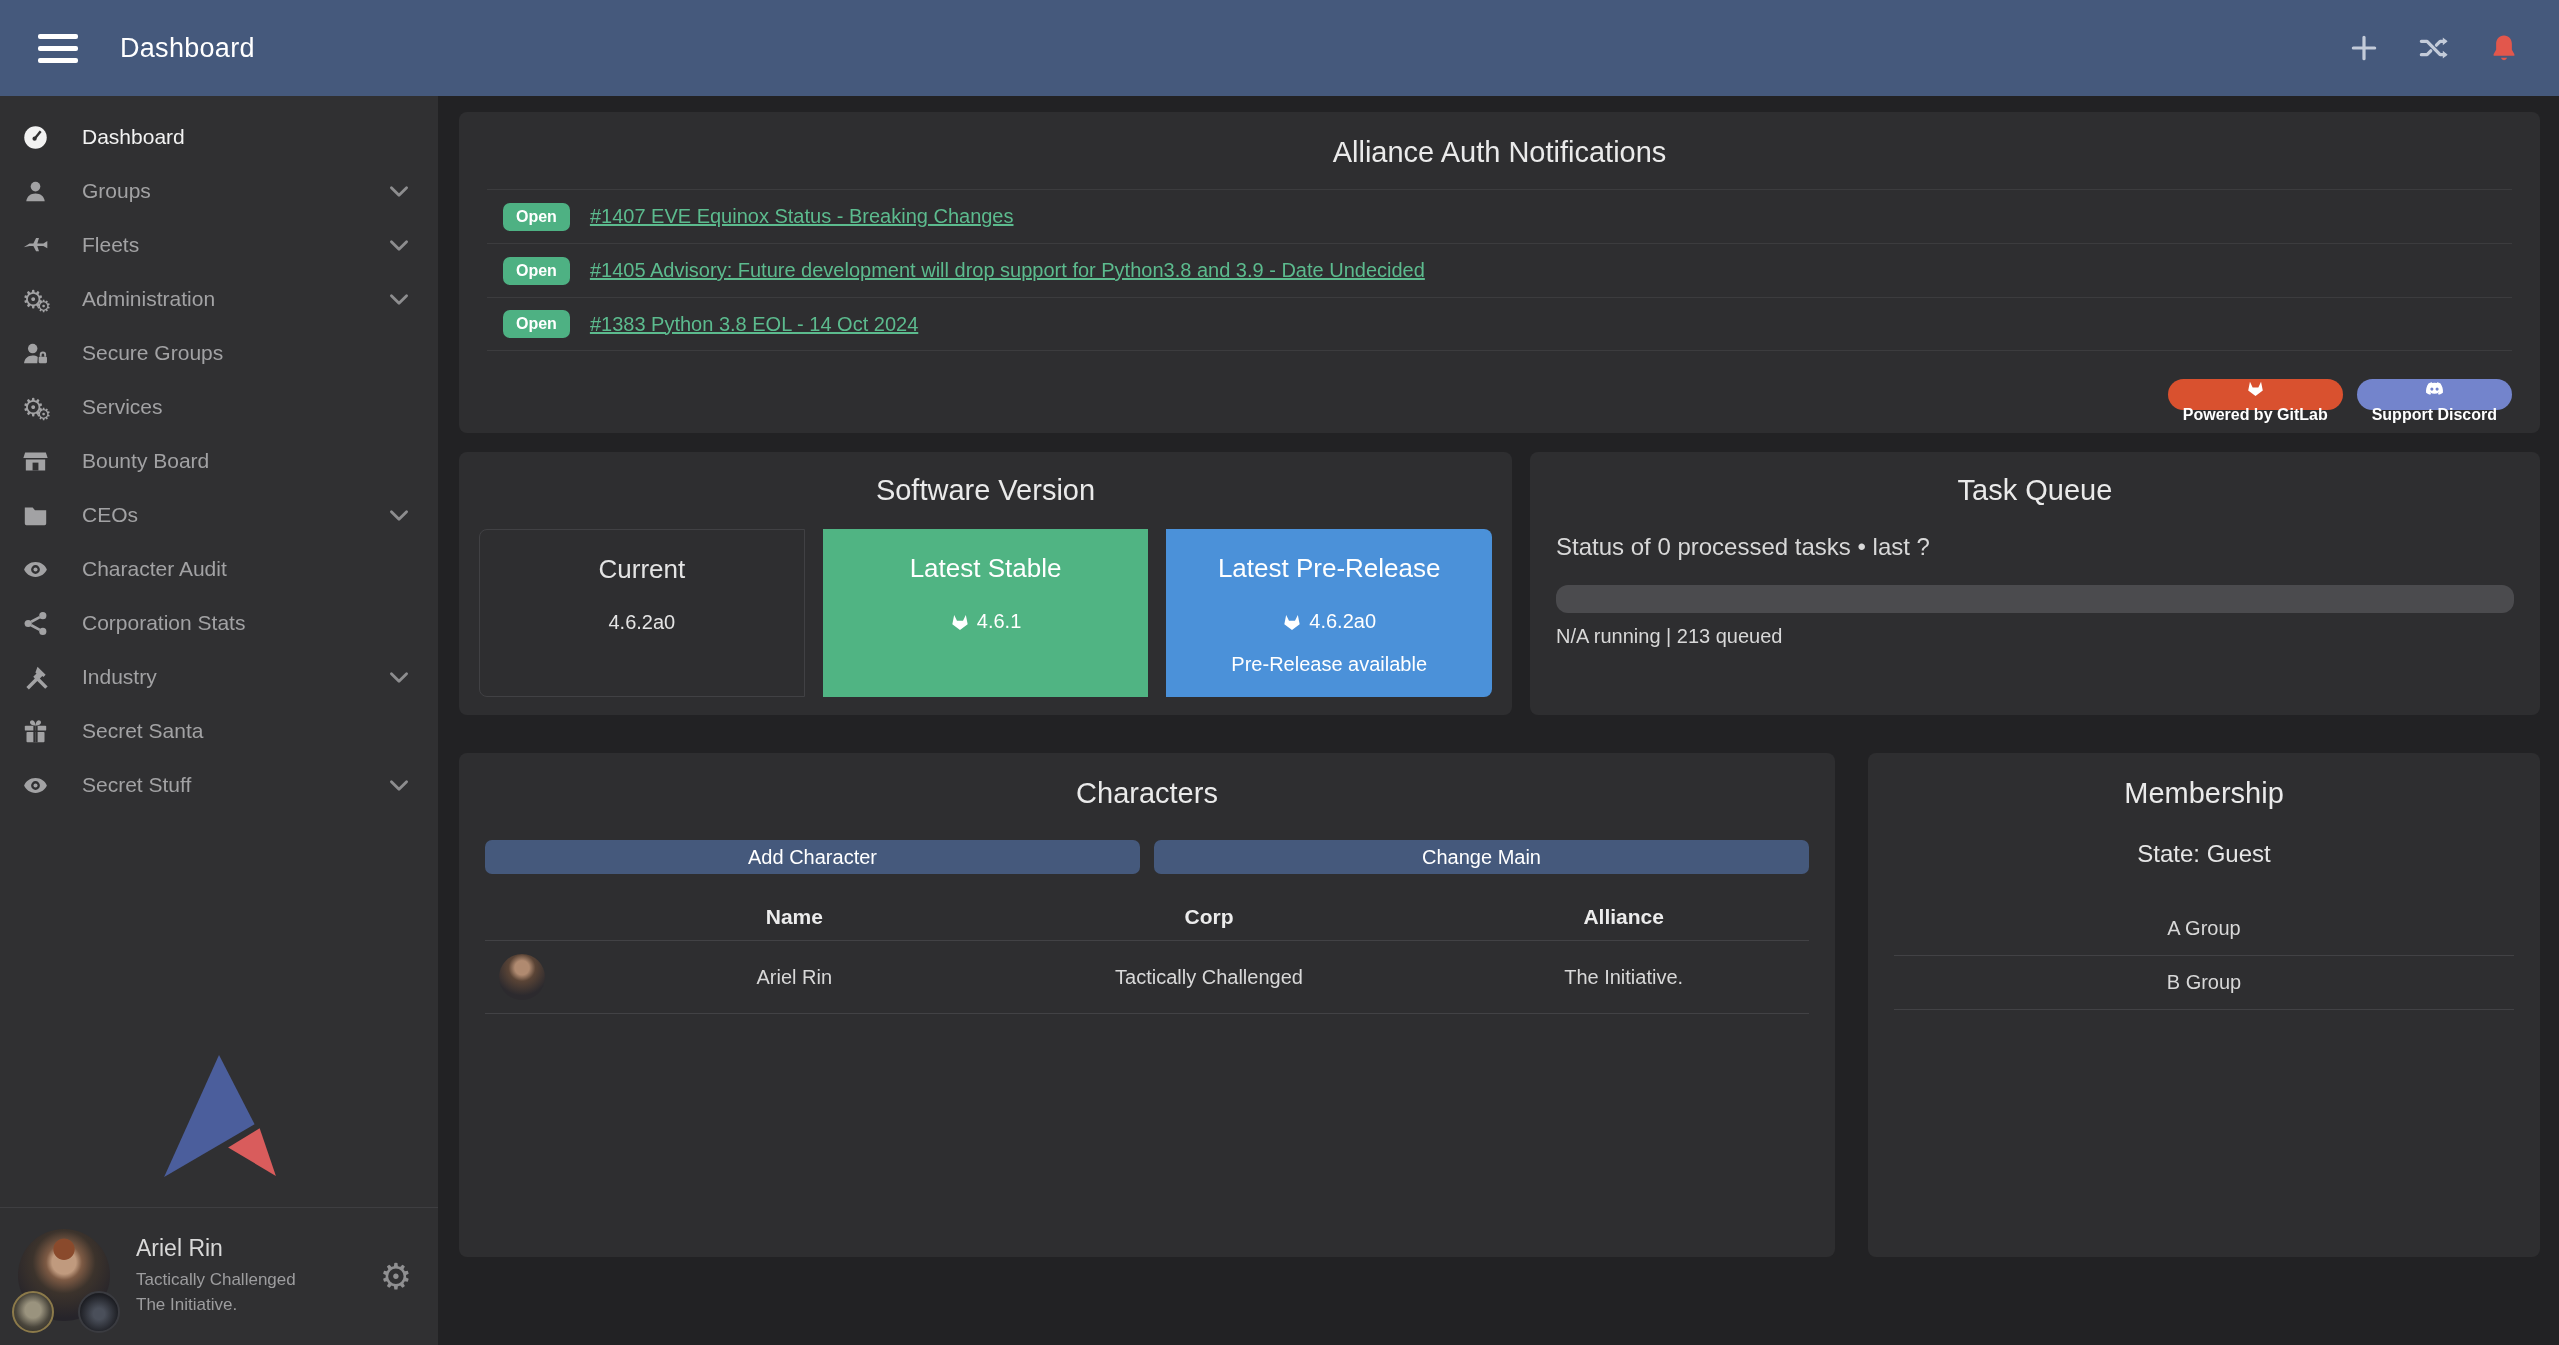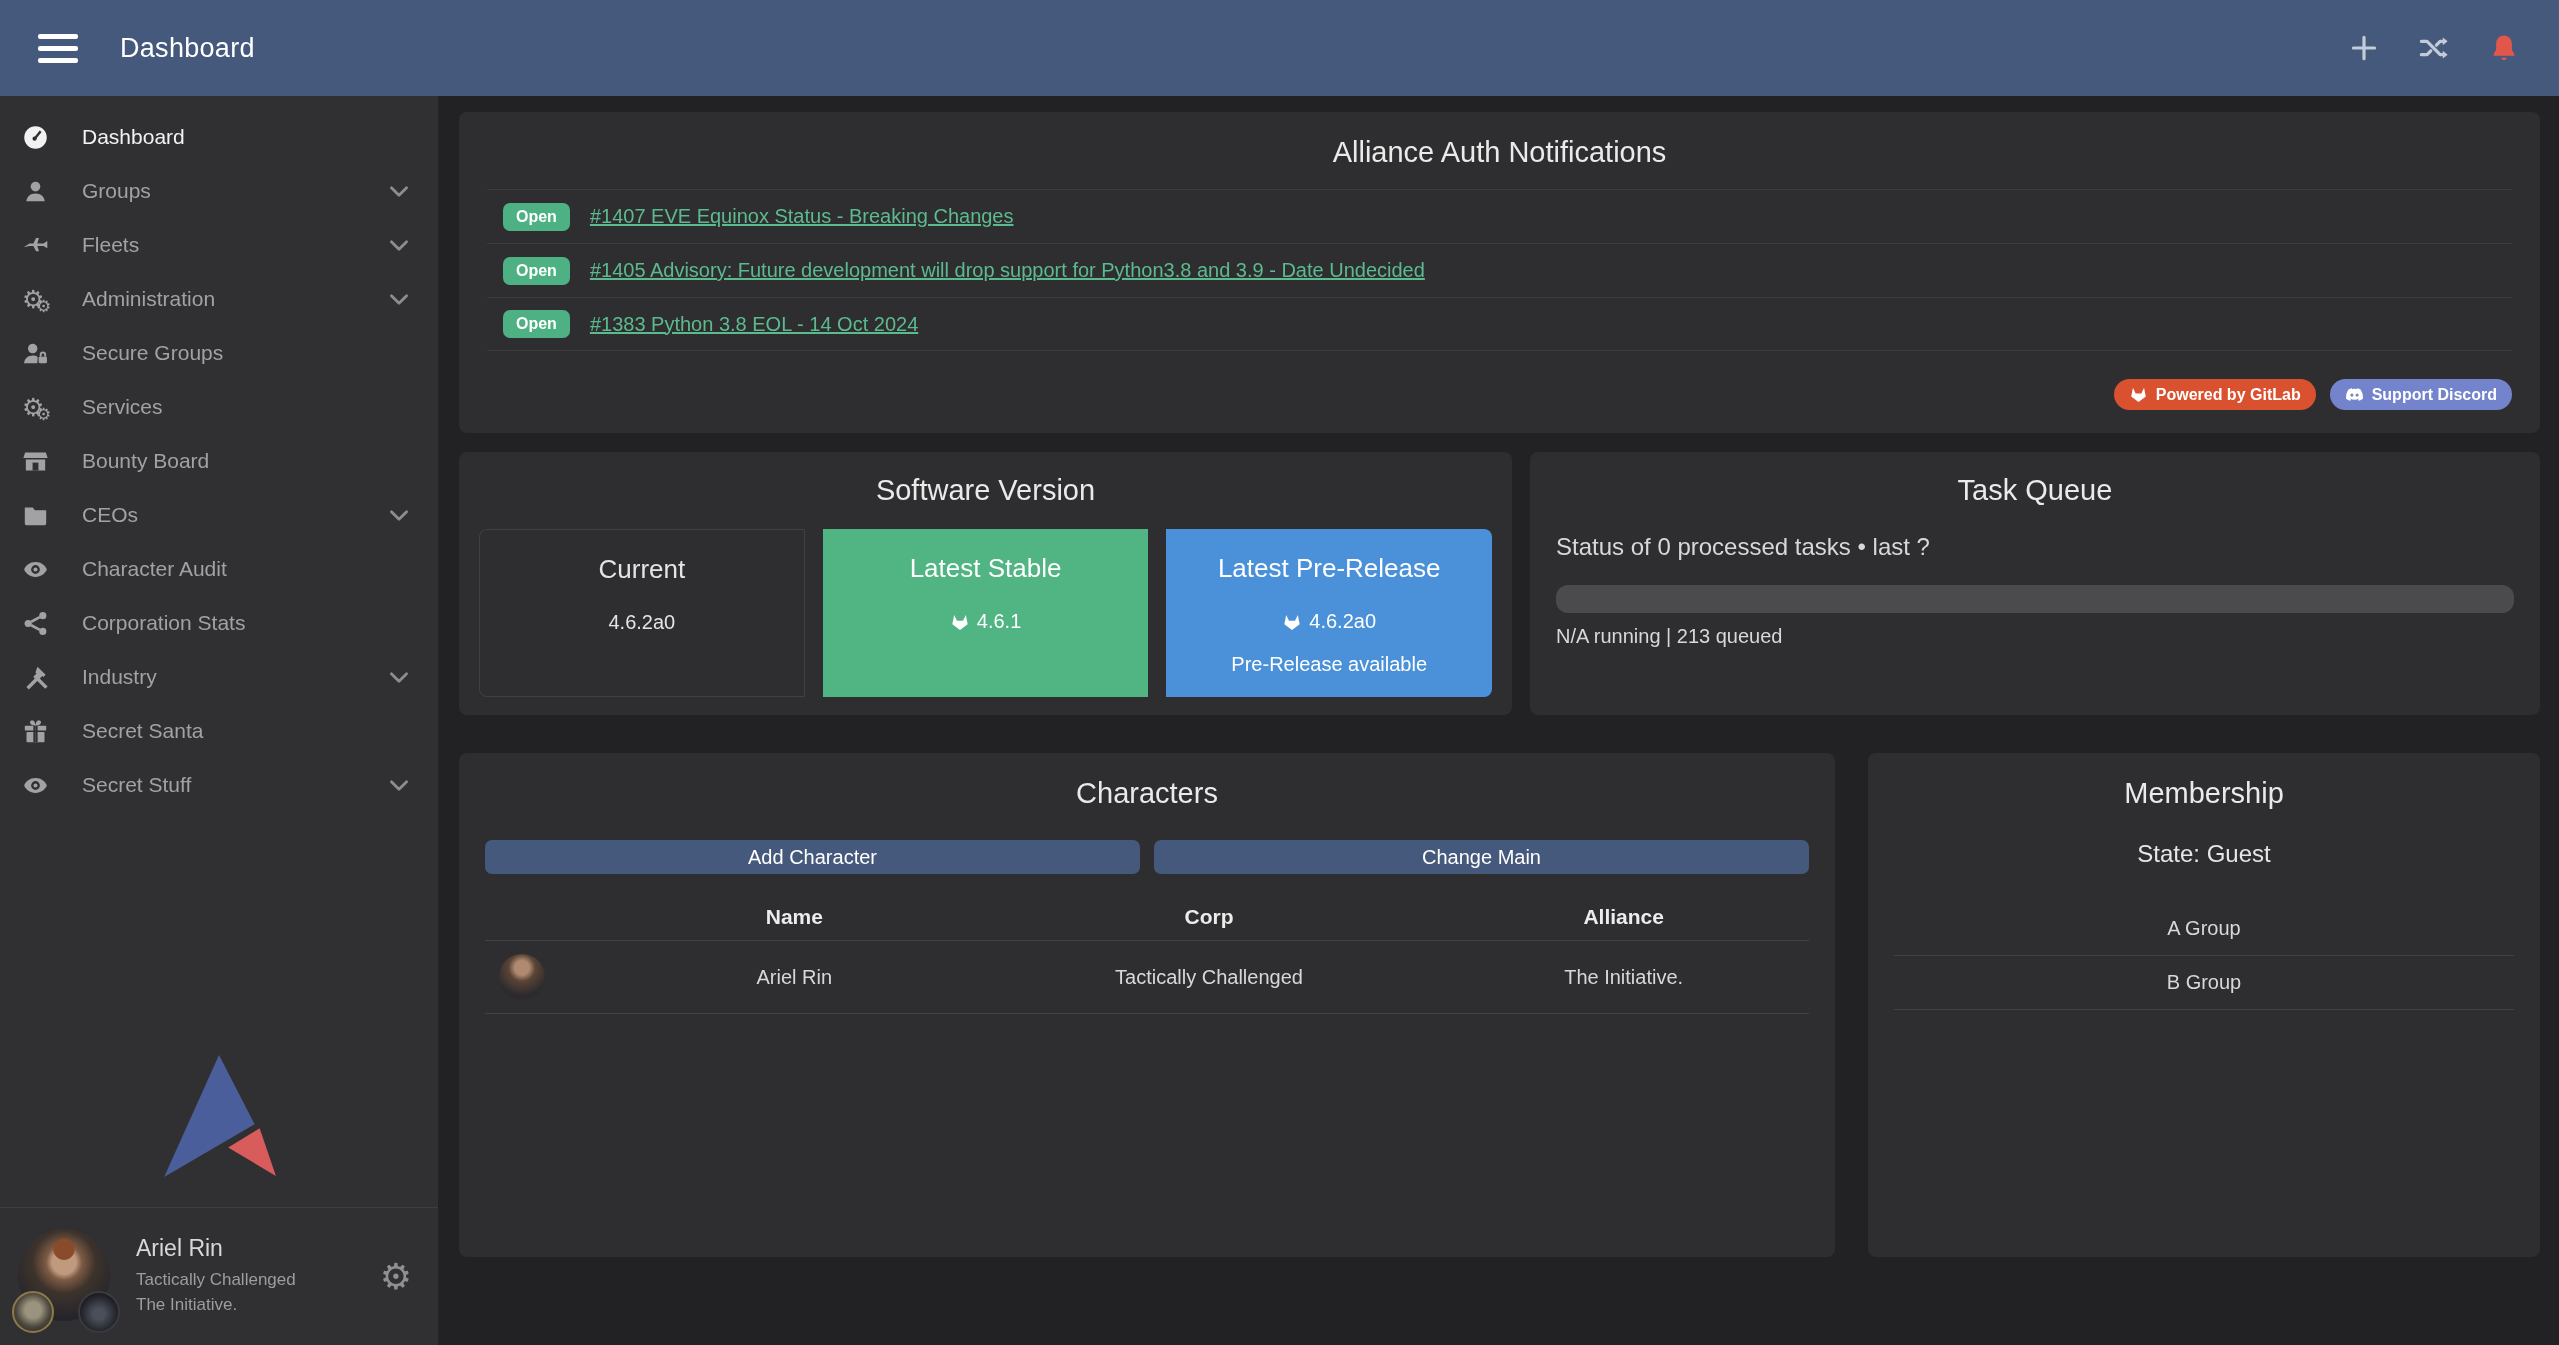--- a/index.html
+++ b/index.html
@@ -61,21 +61,21 @@
   .notif { height:321px; padding:24px 28px 18px; margin-bottom:19px; }
   .notif-list { margin-top:20px; }
   .notif-row { height:54px; display:flex; align-items:center; gap:20px; padding:0 16px;
     border-top:1px solid #3c3c3e; }
   .notif-row:last-child { border-bottom:1px solid #3c3c3e; }
   .open-badge { background:#4eb183; color:#fff; font-size:16px; font-weight:bold;
     padding:5px 13px; border-radius:7px; }
   .notif-link { color:#5cbb8e; font-size:20px; text-decoration:underline; cursor:pointer; }
   .foot-badges { display:flex; justify-content:flex-end; gap:14px; margin-top:28px; }
   .pill { height:31px; border-radius:16px; display:flex; align-items:center; gap:8px;
-    padding:0 15px; color:#fff; font-size:16px; font-weight:bold; cursor:pointer; }
+    padding:0 15px; color:#fff; font-size:16px; font-weight:bold; cursor:pointer;flex-direction:column; }
   .pill svg { width:19px; height:19px; }
 
   
   .row2 { display:flex; gap:18px; margin-bottom:38px; }
   .software { width:1053px; height:263px; padding:22px 20px; }
   .taskq { flex:1; height:263px; padding:22px 26px; }
   .ver-row { display:flex; margin-top:22px; padding:0 0 0 0;gap:18px; }
   .ver-cell { width:33.34%; height:168px; text-align:center; padding-top:24px; color:#fff; }
   .ver-cell.plain { border:1px solid #414144; border-radius:8px 0 0 8px; color:#e4e4e4; }
   .ver-cell.stable { background:#50b483; }

